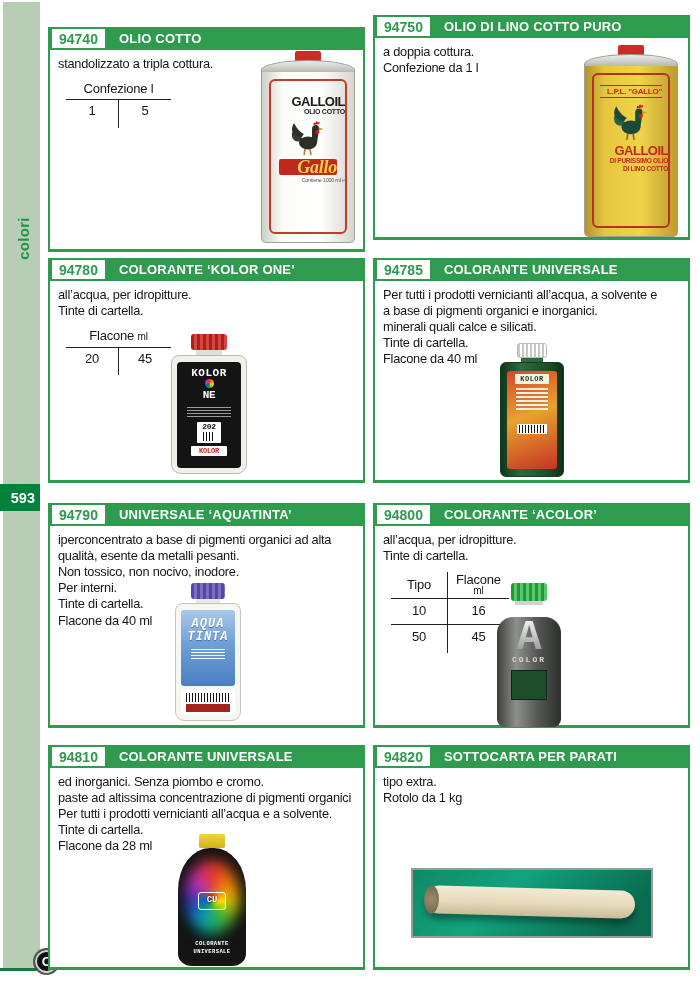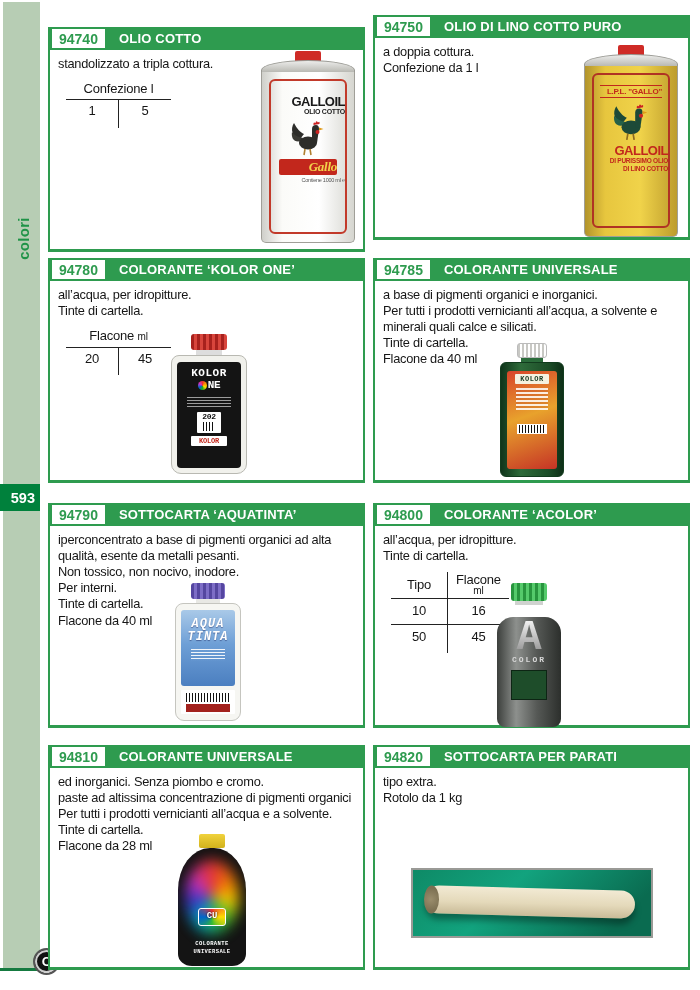--- a/index.html
+++ b/index.html
@@ -61,39 +61,39 @@
   .tin.yellow .tbody{background:linear-gradient(90deg,#b2942c,#e7c63e 22%,#f0d34a 60%,#bd9c2c);}
   .tin .frame{position:absolute;inset:7px 7px 8px 7px;border:2px solid #c23a2a;border-radius:6px;
               text-align:right;overflow:hidden;}
   .tin .brand{font-weight:bold;font-size:13px;letter-spacing:-.5px;margin-top:14px;line-height:1;}
   .tin.white .brand{color:#191919;}
   .tin.yellow .brand{color:#c2271c;margin-top:2px;}
   .tin .sub{font-size:7px;font-weight:bold;color:#222;line-height:1.2;}
   .tin.yellow .sub{color:#c2271c;font-size:6.5px;}
   .tin .banner{margin:2px 8px 0;background:#c2271c;border-radius:2px;color:#f2d24a;
                font-family:"Liberation Serif",serif;font-style:italic;font-weight:bold;
-               font-size:13px;line-height:16px;}
+               font-size:18px;line-height:16px;}
   .tin .note{font-size:5.5px;color:#555;margin-top:2px;}
   .tin .toplab{margin:10px 6px 2px;border-top:1px solid #c2271c;border-bottom:1px solid #c2271c;
                color:#c2271c;font-weight:bold;font-size:8px;line-height:11px;white-space:nowrap;}
   .roosvg{display:block;margin:1px auto 0;}
 
   
   .bottle{position:absolute;text-align:center;font-family:Liberation Mono, monospace;}
   .bcap{margin:0 auto;border-radius:3px;}
   .bneck{margin:0 auto;}
   .bbody{position:relative;margin:0 auto;box-sizing:border-box;}
 
   
   .b780 .bcap{width:36px;height:16px;background:repeating-linear-gradient(90deg,#a8211d 0 3px,#d8453c 3px 6px);}
   .b780 .bneck{width:26px;height:5px;background:#ddd;}
   .b780 .bbody{width:76px;height:119px;background:#f1f1ec;border:1px solid #b9b9b2;border-radius:8px 8px 10px 10px;}
   .b780 .blabel{position:absolute;inset:6px 5px 5px 5px;background:#141414;border-radius:4px;color:#fff;padding-top:5px;}
   .b780 .k1{font-weight:bold;font-size:11px;letter-spacing:.5px;line-height:1.1;}
-  .b780 .k2{font-weight:bold;font-size:11px;display:flex;align-items:center;justify-content:center;gap:1px;line-height:1.2;}
+  .b780 .k2{font-weight:bold;font-size:11px;display:flex;align-items:center;justify-content:center;gap:1px;line-height:1.2;flex-direction:column;}
   .oball{width:9px;height:9px;border-radius:50%;display:inline-block;
          background:conic-gradient(#e33,#f90,#fd0,#2a2,#06c,#c3c,#e33);}
   .microlines{height:14px;margin:3px 10px;background:repeating-linear-gradient(#141414 0 2px,#9c9c9c 2px 3px);}
   .numbox{margin:1px 20px;background:#fff;color:#111;border-radius:1px;padding:1px 0 2px;}
   .numbox .num{font-weight:bold;font-size:8px;line-height:1;}
   .barcode{height:9px;margin:1px 6px 0;background:repeating-linear-gradient(90deg,#111 0 1px,#fff 1px 3px);}
   .b780 .foot{margin:3px 14px 0;background:#fff;border-radius:1px;color:#c2271c;
               font-weight:bold;font-size:7px;line-height:10px;}
 
   
@@ -133,21 +133,21 @@
 
   
   .b810 .bcap{width:26px;height:14px;background:linear-gradient(#f0d23c,#d2b21c);border-radius:2px;}
   .b810 .bbody{width:68px;height:118px;border-radius:32px 32px 14px 14px/42px 42px 12px 12px;
                background:#141414;overflow:hidden;}
   .b810 .rainbow{position:absolute;left:7px;top:12px;width:54px;height:74px;border-radius:50%;
                  background:conic-gradient(#e33,#f80,#fd0,#3b3,#0ac,#33c,#c3c,#e33);filter:blur(7px);opacity:.95;}
   .b810 .culogo{position:absolute;left:50%;top:44px;transform:translateX(-50%);
                 width:26px;height:16px;border-radius:3px;display:flex;align-items:center;justify-content:center;
                 background:conic-gradient(#e33,#fd0,#3b3,#06c,#e33);border:1px solid #fff;
-                color:#fff;font-weight:bold;font-size:9px;text-shadow:0 0 2px #000;margin-top:16px;}
+                color:#fff;font-weight:bold;font-size:9px;text-shadow:0 0 2px #000;}
   .b810 .bfoot{position:absolute;left:0;right:0;top:92px;color:#fff;font-weight:bold;
                font-size:5.5px;letter-spacing:.4px;line-height:1.4;}
 
   
   .photo{position:absolute;left:36px;top:100px;width:242px;height:70px;box-sizing:border-box;
          border:2px solid #9a9a96;background:linear-gradient(135deg,#0e8a66,#12a37e 38%,#0a6b50 85%);overflow:hidden;}
   .roll{position:absolute;left:12px;right:16px;top:18px;height:28px;border-radius:14px/50%;
         transform:rotate(1.5deg);background:linear-gradient(180deg,#f2ead4,#e4d9ba 55%,#c9bb98);
         box-shadow:0 6px 6px rgba(0,0,0,.35);}
   .rollend{position:absolute;left:-1px;top:0;width:15px;height:100%;border-radius:50%;
@@ -283,22 +283,22 @@
       </div>
     </div>
   </div>
 
   <div class="cell" style="left:373px;top:258px;">
     <div class="hdr">
       <div class="code">94785</div>
       <div class="ttl">COLORANTE UNIVERSALE</div>
     </div>
     <div class="bd">
+      <div class="ln">Per tutti i prodotti vernicianti all’acqua, a solvente e</div>
       <div class="ln">a base di pigmenti organici e inorganici.</div>
-      <div class="ln">Per tutti i prodotti vernicianti all’acqua, a solvente e</div>
       <div class="ln">minerali quali calce e silicati.</div>
       <div class="ln">Tinte di cartella.</div>
       <div class="ln">Flacone da 40 ml</div>
       <div class="bottle b785" style="left:122px;top:62px;width:70px;">
         <div class="bcap"></div>
         <div class="bneck"></div>
         <div class="bbody">
           <div class="blabel">
             <div class="kchip">KOLOR</div>
             <div class="microlines"></div>
@@ -307,21 +307,21 @@
               </div>
           </div>
         </div>
       </div>
     </div>
   </div>
 
   <div class="cell" style="left:48px;top:503px;">
     <div class="hdr">
       <div class="code">94790</div>
-      <div class="ttl">SOTTOCARTA ‘AQUATINTA’</div>
+      <div class="ttl">UNIVERSALE ‘AQUATINTA’</div>
     </div>
     <div class="bd">
       <div class="ln">iperconcentrato a base di pigmenti organici ad alta</div>
       <div class="ln">qualità, esente da metalli pesanti.</div>
       <div class="ln">Non tossico, non nocivo, inodore.</div>
       <div class="ln">Per interni.</div>
       <div class="ln">Tinte di cartella.</div>
       <div class="ln">Flacone da 40 ml</div>
       <div class="bottle b790" style="left:120px;top:57px;width:76px;">
         <div class="bcap"></div>

